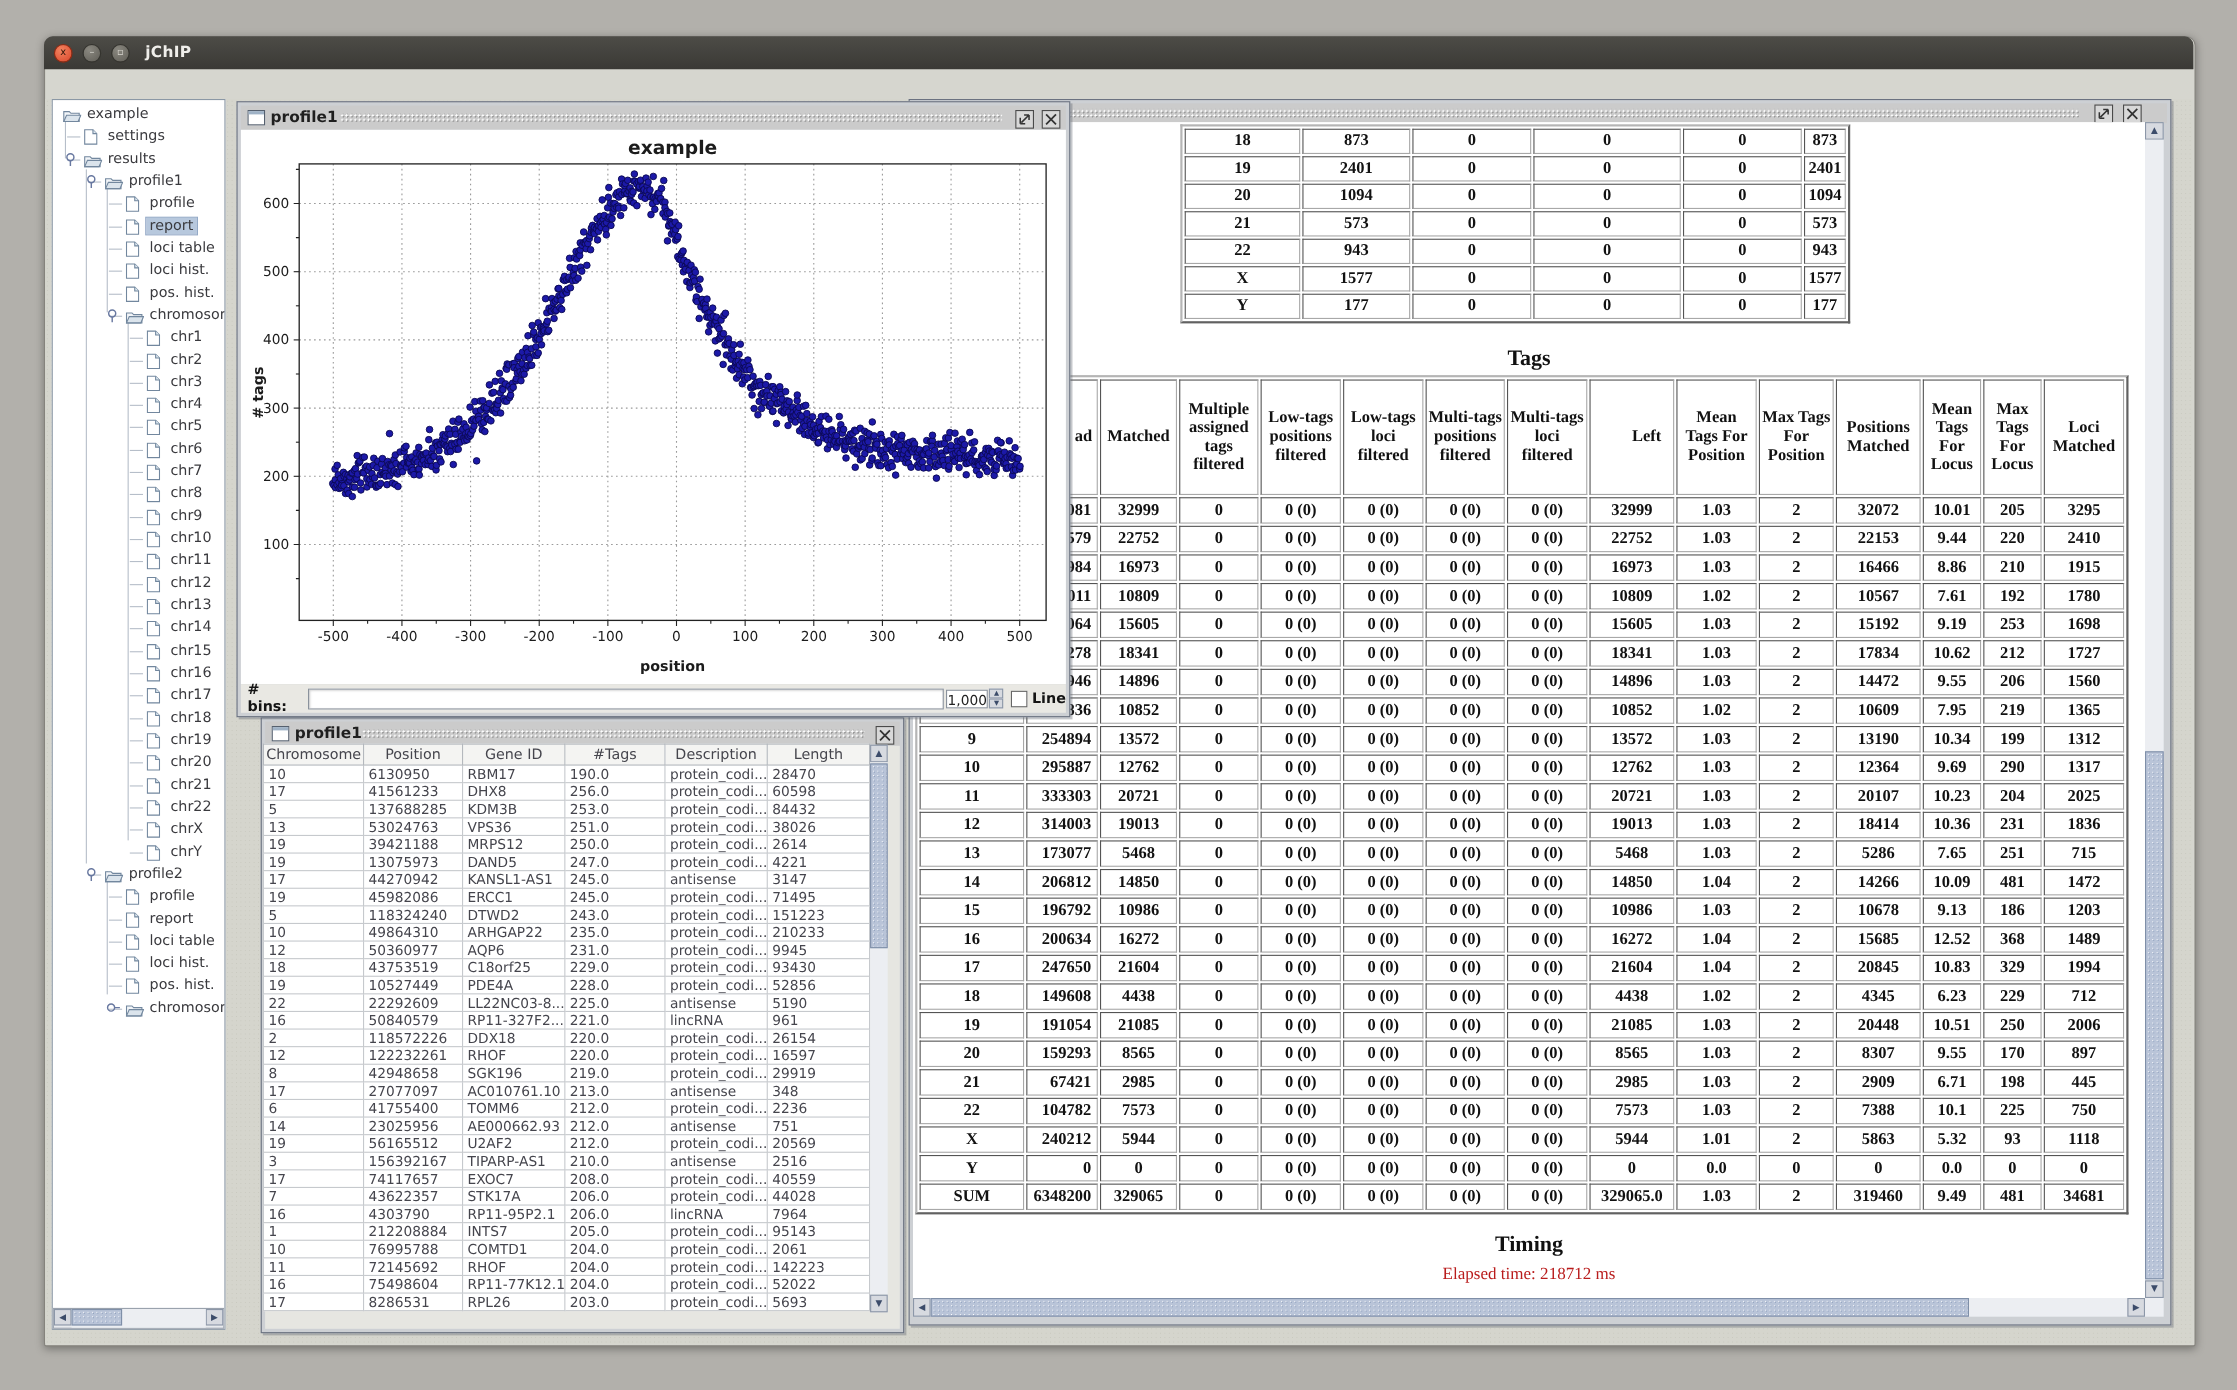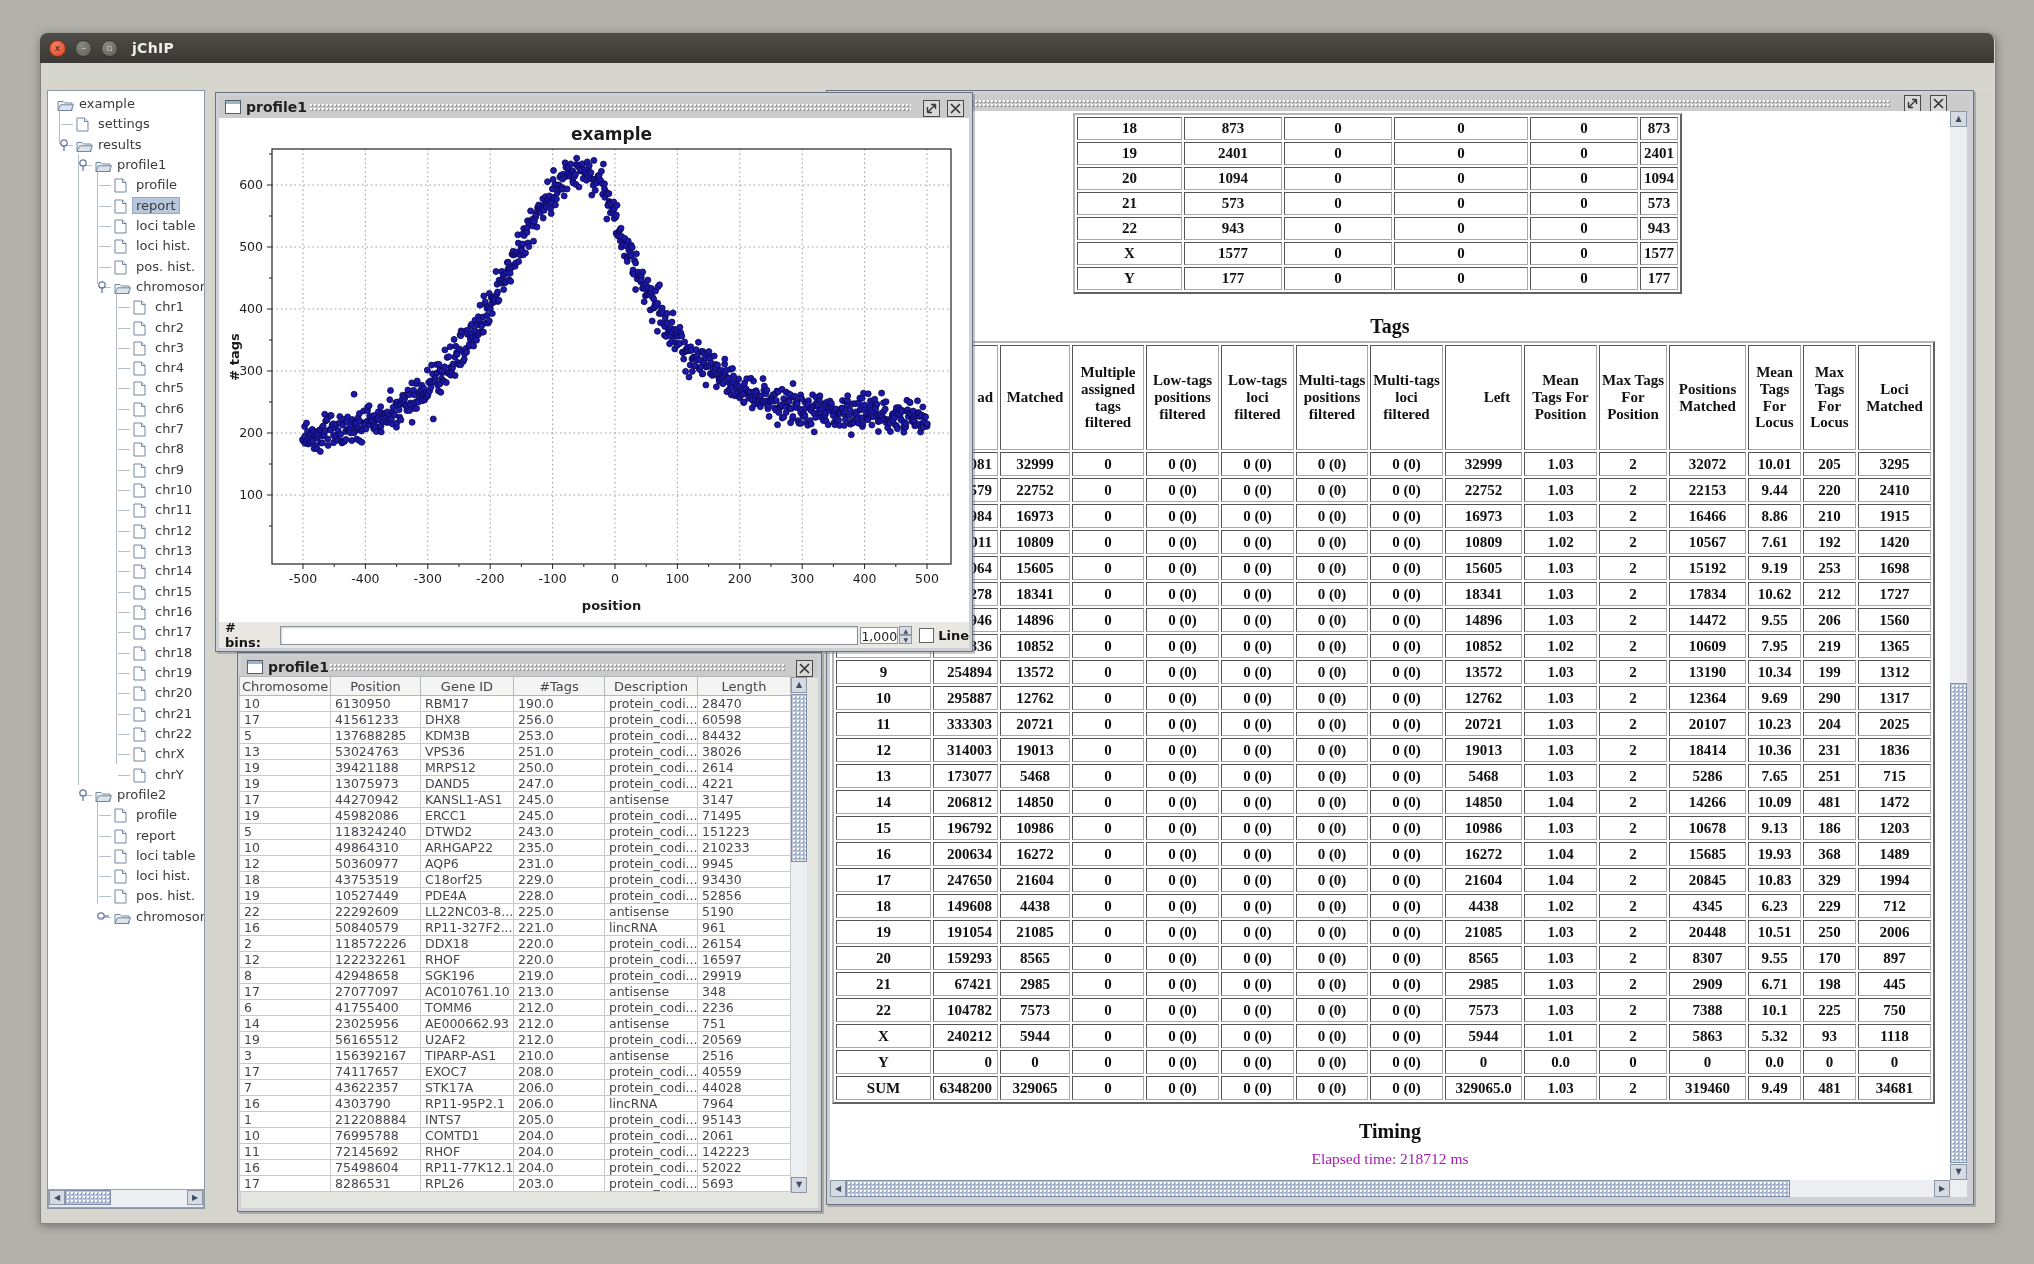--- a/index.html
+++ b/index.html
@@ -59,21 +59,21 @@
   .gene-table td{height:15px;border:1px solid #c6c9cd;font-size:12.5px;color:#45454d;text-align:left;padding:0 4px;overflow:hidden;white-space:nowrap;line-height:14px;}
 
   
   .report{position:absolute;background:#ffffff;overflow:hidden;}
   .rpt-table{border-collapse:separate;border-spacing:2px;border:2px outset #b5b5b5;background:#fff;table-layout:fixed;position:absolute;font-family:"Liberation Serif",serif;}
   .rpt-table td,.rpt-table th{border:1px inset #a8a8a8;text-align:center;font-weight:bold;color:#111;overflow:hidden;box-sizing:border-box;}
   .rpt-table td{font-size:15px;height:24px;}
   #top-table td{height:23px;}
   .rpt-table th{font-size:15px;line-height:1.12;padding:1px 1px;vertical-align:middle;}
   .rpt-heading{position:absolute;width:1120px;text-align:center;font-family:"Liberation Serif",serif;font-weight:bold;font-size:20px;color:#111;}
-  .rpt-sub{position:absolute;width:1120px;text-align:center;font-family:"Liberation Serif",serif;font-size:15.5px;color:#a21caf;}
+  .rpt-sub{position:absolute;width:1120px;text-align:center;font-family:"Liberation Serif",serif;font-size:15.5px;color:#b91c1c;}
   td.readcol{text-align:right;padding-right:5px;}
   th.readcol{text-align:right;padding-right:4px;}
 
   svg text{font-family:"DejaVu Sans",sans-serif;}
 </style>
 </head>
 <body>
 
 <div id="app">
 
@@ -722,21 +722,21 @@
             <td class="">0 (0)</td>
             <td class="">0 (0)</td>
             <td class="">0 (0)</td>
             <td class="">0 (0)</td>
             <td class="">10809</td>
             <td class="">1.02</td>
             <td class="">2</td>
             <td class="">10567</td>
             <td class="">7.61</td>
             <td class="">192</td>
-            <td class="">1420</td>
+            <td class="">1780</td>
           </tr>
           <tr>
             <td class=""></td>
             <td class="readcol">064</td>
             <td class="">15605</td>
             <td class="">0</td>
             <td class="">0 (0)</td>
             <td class="">0 (0)</td>
             <td class="">0 (0)</td>
             <td class="">0 (0)</td>
@@ -924,21 +924,21 @@
             <td class="">16272</td>
             <td class="">0</td>
             <td class="">0 (0)</td>
             <td class="">0 (0)</td>
             <td class="">0 (0)</td>
             <td class="">0 (0)</td>
             <td class="">16272</td>
             <td class="">1.04</td>
             <td class="">2</td>
             <td class="">15685</td>
-            <td class="">19.93</td>
+            <td class="">12.52</td>
             <td class="">368</td>
             <td class="">1489</td>
           </tr>
           <tr>
             <td class="">17</td>
             <td class="readcol">247650</td>
             <td class="">21604</td>
             <td class="">0</td>
             <td class="">0 (0)</td>
             <td class="">0 (0)</td>

